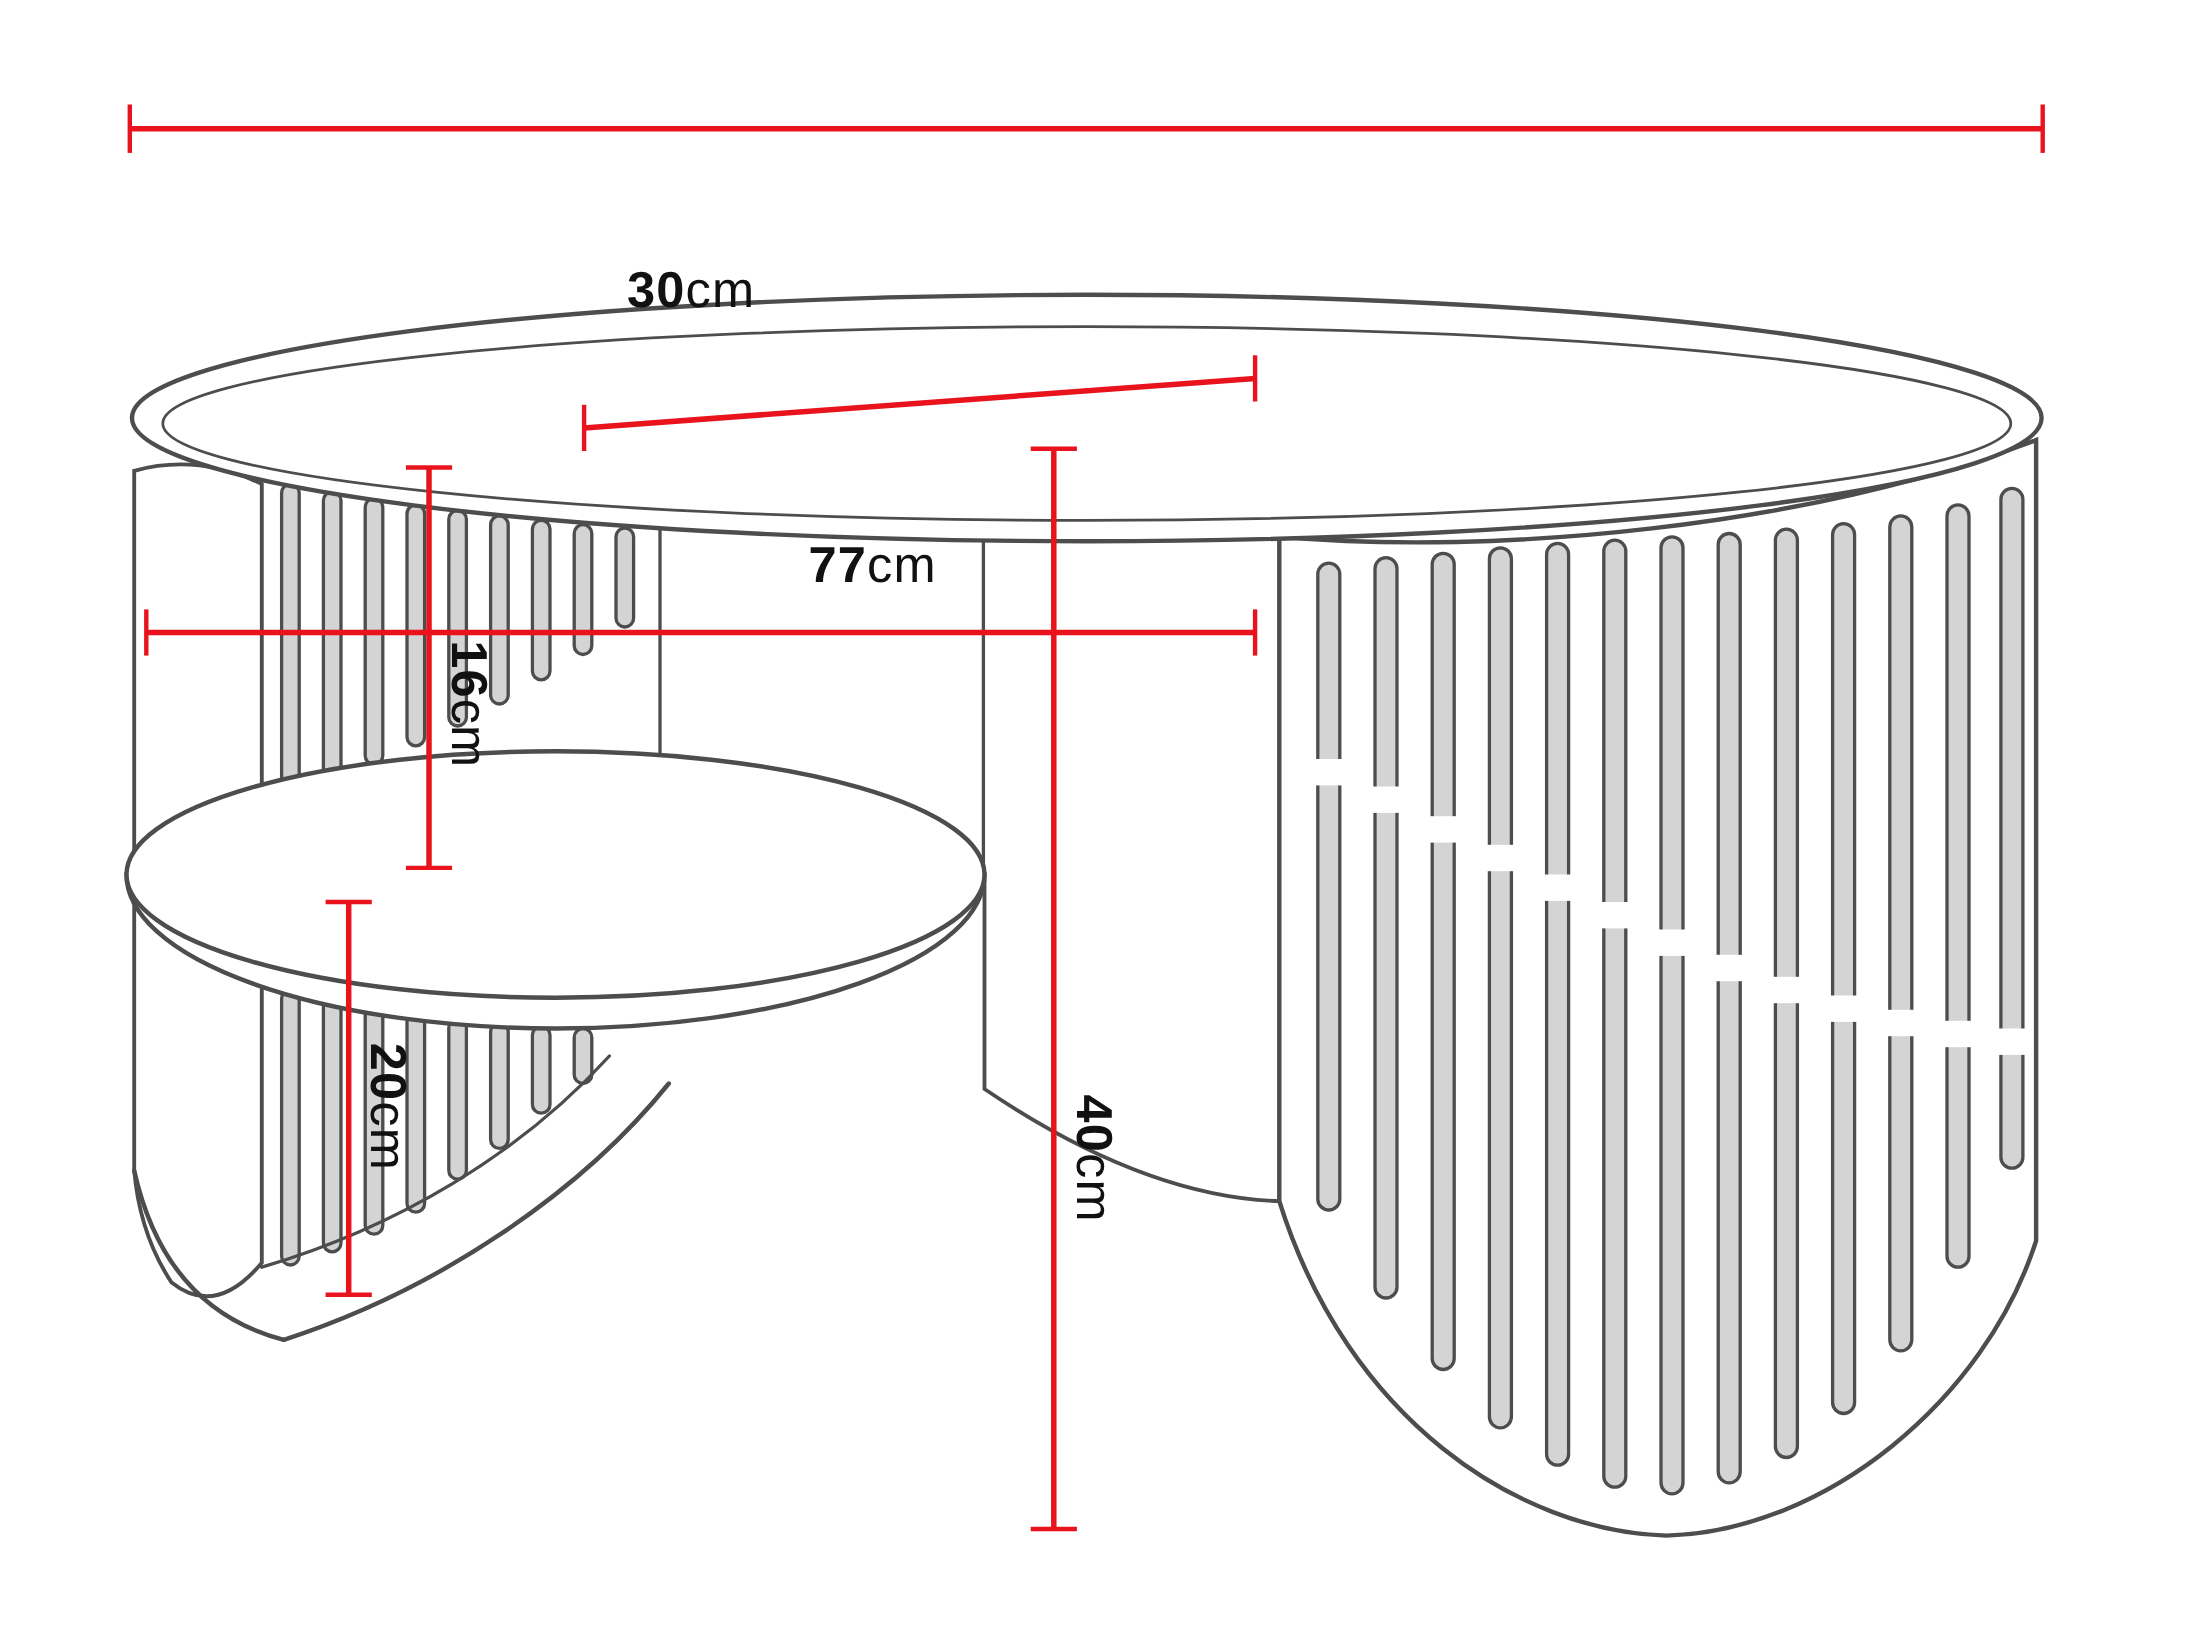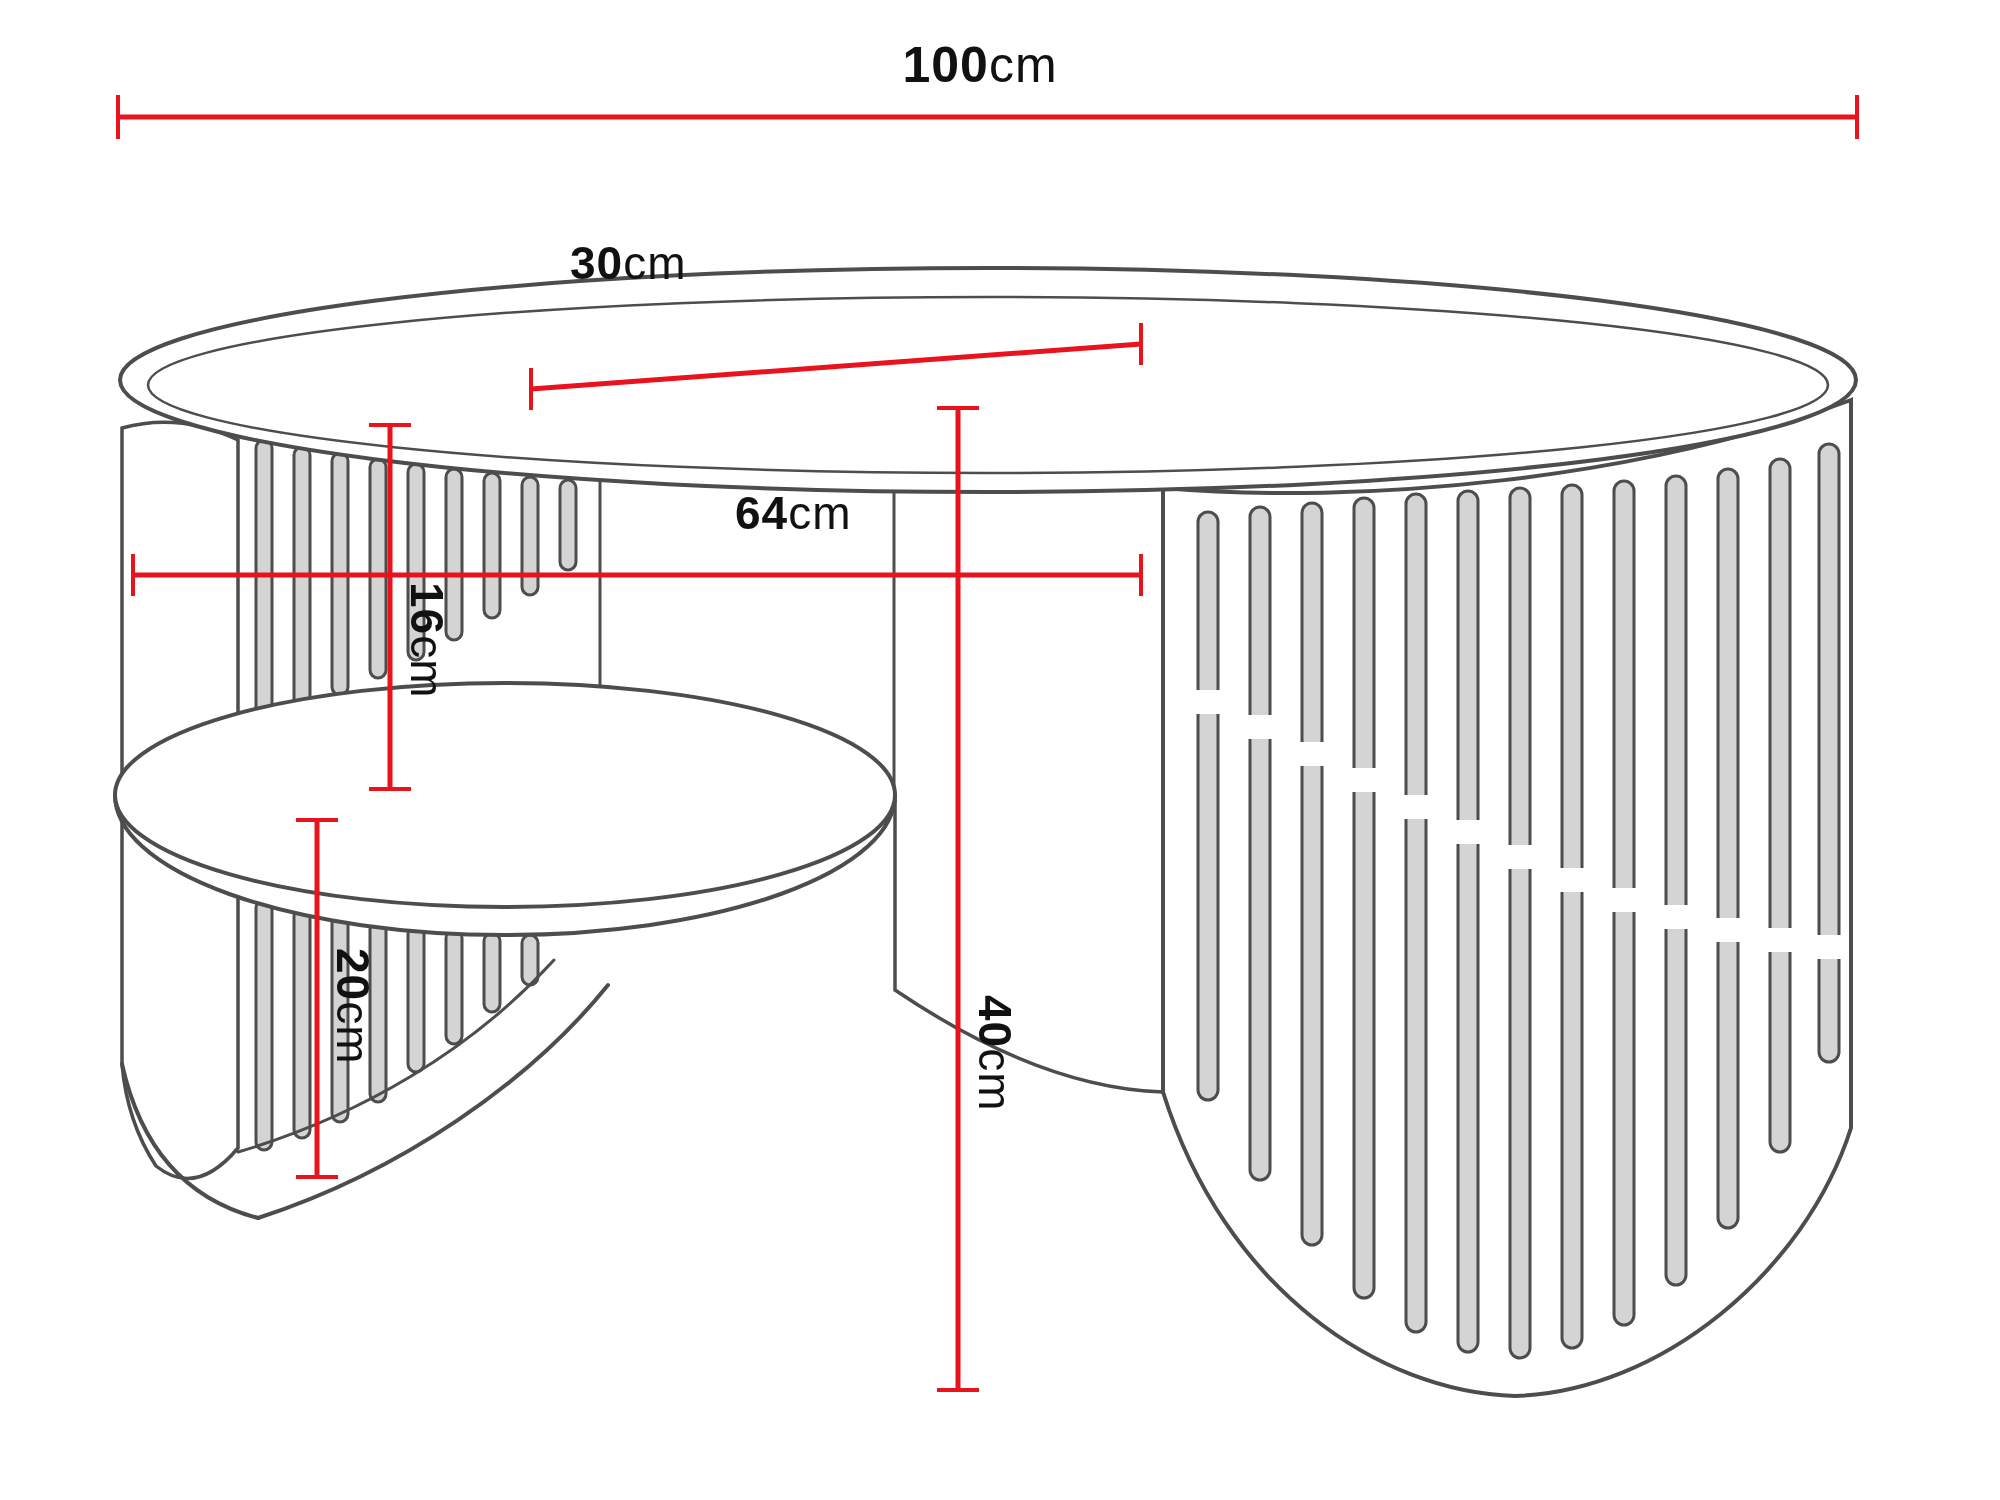--- a/index.html
+++ b/index.html
@@ -136,25 +136,24 @@
       <line class="dim" x1="317" y1="820" x2="317" y2="1177"></line>
       <line class="tick" x1="296" y1="820" x2="338" y2="820"></line>
       <line class="tick" x1="296" y1="1177" x2="338" y2="1177"></line>
 
       <line class="dim" x1="958" y1="408" x2="958" y2="1390"></line>
       <line class="tick" x1="937" y1="408" x2="979" y2="408"></line>
       <line class="tick" x1="937" y1="1390" x2="979" y2="1390"></line>
     </g>
   </svg>
 
-  <div class="dim-label label-width"><span>100</span><span class="unit">cm</span></div>
 
   <div class="dim-label label-depth"><span>30</span><span class="unit">cm</span></div>
 
-  <div class="dim-label label-inner"><span>64</span><span class="unit">cm</span></div>
+  <div class="dim-label label-inner"><span>77</span><span class="unit">cm</span></div>
 
   <div class="dim-label vert label-shelf"><span>16</span><span class="unit">cm</span></div>
 
   <div class="dim-label vert label-base"><span>20</span><span class="unit">cm</span></div>
 
   <div class="dim-label vert label-height"><span>40</span><span class="unit">cm</span></div>
 
 </div>
 
 </body></html>

